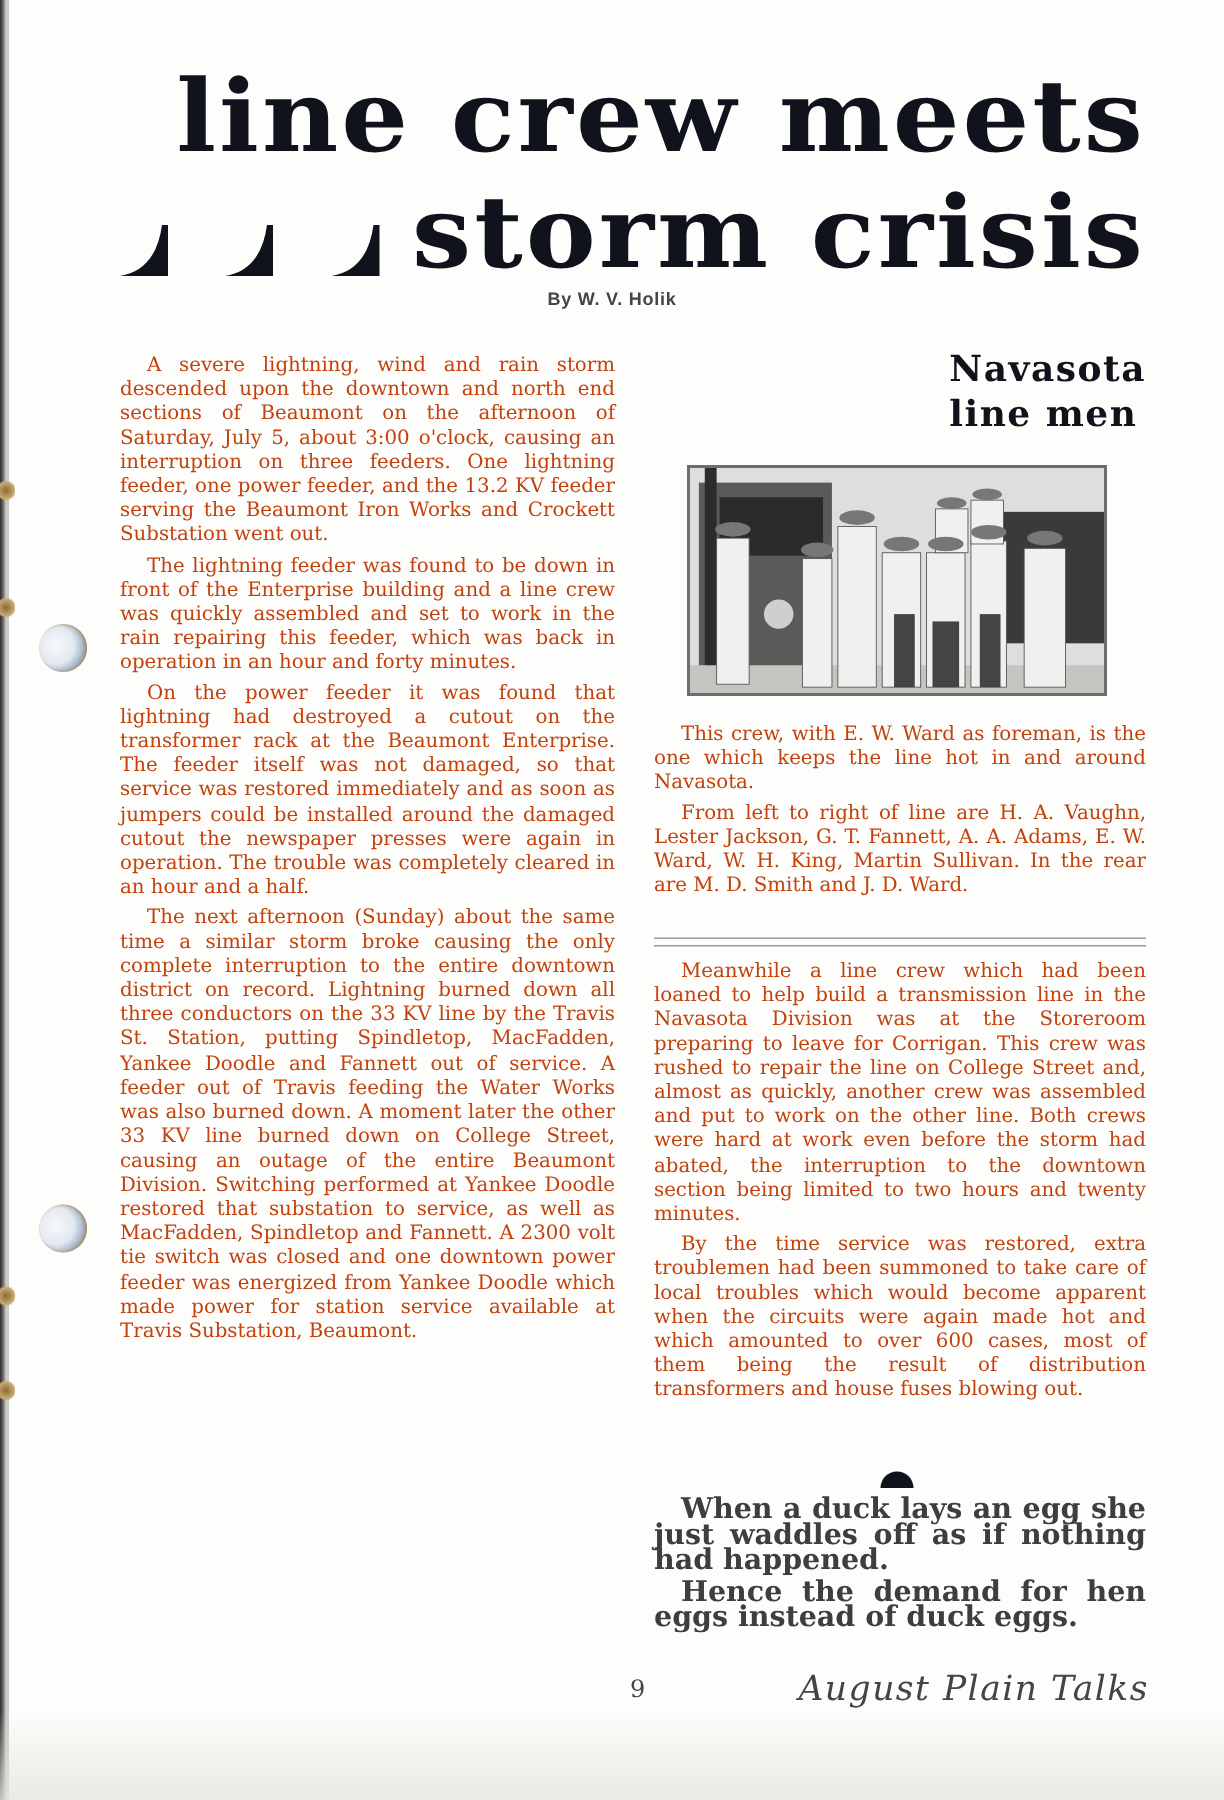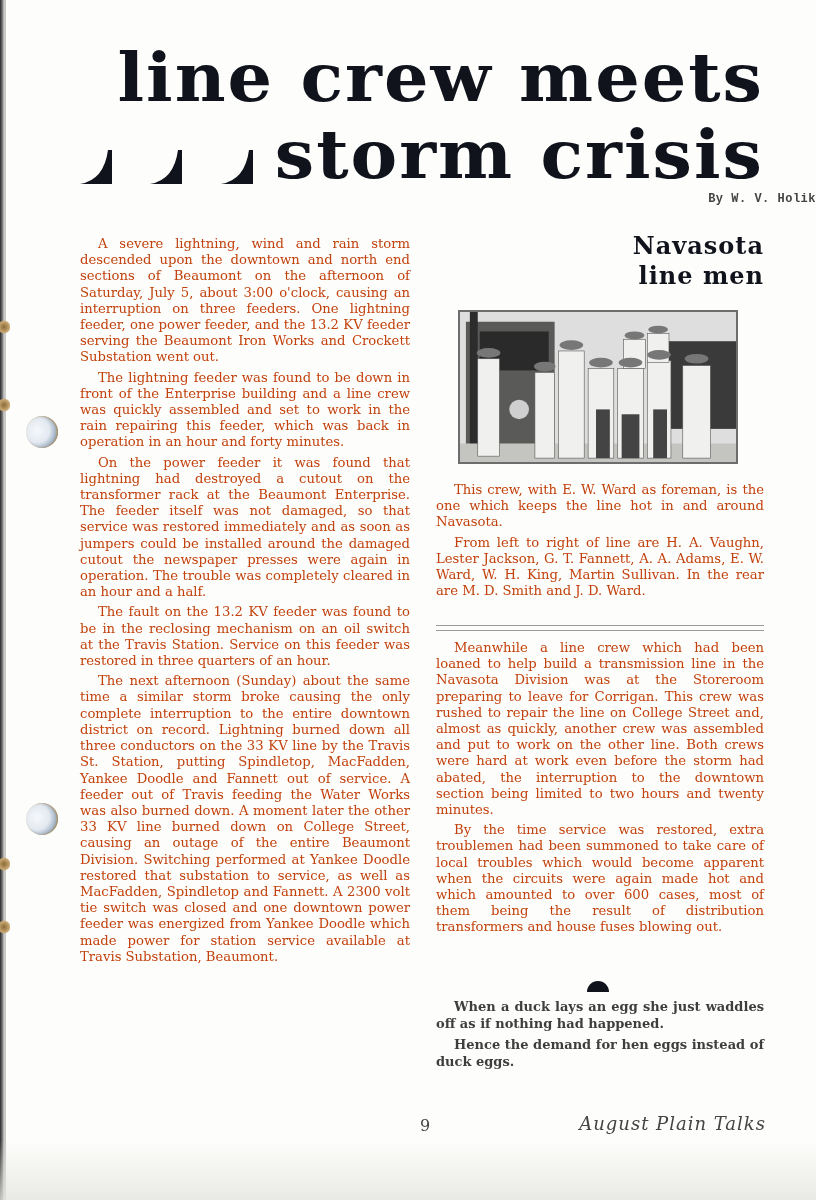--- a/index.html
+++ b/index.html
@@ -36,37 +36,37 @@
     font-family: "DejaVu Serif", serif; font-weight: bold;
     color: #10131c; letter-spacing: 2px;
     font-size: 70px; line-height: 70px;
     transform: scaleY(0.95);
   }
   .headline.line1 { top: 43px; }
   .headline.line2 { top: 120px; }
   .flourishes { position: absolute; left: 78px; top: 148px; width: 190px; height: 40px; }
   .flourish { position: absolute; top: 0; width: 38px; height: 40px; }
   .byline {
-    position: absolute; left: 0; width: 816px; top: 192px; text-align: right;
-    font-family: Liberation Mono, monospace; font-weight: bold; font-size: 12px;
+    position: absolute; left: 0; width: 816px; top: 192px; text-align: center;
+    font-family: Liberation Sans, sans-serif; font-weight: bold; font-size: 12px;
     color: #444; letter-spacing: 0.5px;
   }
 
   .col {
     position: absolute;
     font-size: 13.2px; line-height: 16.2px;
     text-align: justify; color: #c2410c;
     font-family: "DejaVu Serif", serif;
   }
   .col p { margin: 0 0 4px 0; text-indent: 18px; }
   .col-left { left: 80px; top: 236px; width: 330px; }
   .col-right { left: 436px; width: 328px; }
 
   .side-title {
-    position: absolute; right: 52px; top: 231px; text-align: right;
+    position: absolute; right: 52px; top: 231px; text-align: left;
     font-family: "DejaVu Serif", serif; font-weight: bold;
     font-size: 24px; line-height: 30px; color: #10131c; letter-spacing: 1px;
   }
   .photo {
     position: absolute; left: 458px; top: 310px; width: 280px; height: 154px;
     border: 2px solid #6d6d6d; box-sizing: border-box;
     background: linear-gradient(to bottom, #e8e8e6 0%, #dcdcd8 40%, #b9b9b5 100%);
     overflow: hidden;
   }
   .photo svg { width: 100%; height: 100%; display: block; }
@@ -77,31 +77,31 @@
     border-top: 1px solid #9a9a9a; border-bottom: 1px solid #9a9a9a;
   }
   .main-right { top: 640px; }
 
   .dome-ornament {
     position: absolute; left: 587px; top: 981px; width: 22px; height: 11px;
     background: #10131c; border-radius: 11px 11px 0 0;
   }
   .filler {
     position: absolute; left: 436px; top: 998px; width: 328px;
-    font-size: 13px; line-height: 17px; font-weight: bold; color: #3e3e3e;
+    font-size: 19px; line-height: 17px; font-weight: bold; color: #3e3e3e;
     text-align: justify; font-family: "DejaVu Serif", serif;
   }
   .filler p { margin: 0 0 4px 0; text-indent: 18px; }
 
   .page-number {
     position: absolute; left: 420px; top: 1116px; font-size: 16px; color: #444;
     font-family: "DejaVu Serif", serif;
   }
   .magazine-name {
-    position: absolute; right: 50px; top: 1113px; font-size: 18px; font-style: italic;
+    position: absolute; right: 50px; top: 1113px; font-size: 23px; font-style: italic;
     color: #444; font-family: "DejaVu Serif", serif; letter-spacing: 1px; margin-left: 16px;
   }
 </style>
 </head>
 <body>
 
 <div class="page-edge"></div>
 <div class="binder-line"></div>
 <div class="ring-mark" style="top:320px"></div>
 <div class="ring-mark" style="top:398px"></div>
@@ -125,21 +125,20 @@
     <path d="M2 36 Q26 32 30 2 L34 2 L34 36 Z" fill="#10131c"></path>
   </svg>
 </div>
 
 <div class="byline">By W. V. Holik</div>
 
 <div class="col col-left">
   <p>A severe lightning, wind and rain storm descended upon the downtown and north end sections of Beaumont on the afternoon of Saturday, July 5, about 3:00 o'clock, causing an interruption on three feeders. One lightning feeder, one power feeder, and the 13.2 KV feeder serving the Beaumont Iron Works and Crockett Substation went out.</p>
   <p>The lightning feeder was found to be down in front of the Enterprise building and a line crew was quickly assembled and set to work in the rain repairing this feeder, which was back in operation in an hour and forty minutes.</p>
   <p>On the power feeder it was found that lightning had destroyed a cutout on the transformer rack at the Beaumont Enterprise. The feeder itself was not damaged, so that service was restored immediately and as soon as jumpers could be installed around the damaged cutout the newspaper presses were again in operation. The trouble was completely cleared in an hour and a half.</p>
-  <p>The fault on the 13.2 KV feeder was found to be in the reclosing mechanism on an oil switch at the Travis Station. Service on this feeder was restored in three quarters of an hour.</p>
   <p>The next afternoon (Sunday) about the same time a similar storm broke causing the only complete interruption to the entire downtown district on record. Lightning burned down all three conductors on the 33 KV line by the Travis St. Station, putting Spindletop, MacFadden, Yankee Doodle and Fannett out of service. A feeder out of Travis feeding the Water Works was also burned down. A moment later the other 33 KV line burned down on College Street, causing an outage of the entire Beaumont Division. Switching performed at Yankee Doodle restored that substation to service, as well as MacFadden, Spindletop and Fannett. A 2300 volt tie switch was closed and one downtown power feeder was energized from Yankee Doodle which made power for station service available at Travis Substation, Beaumont.</p>
 </div>
 
 <div class="side-title">
   <div>Navasota</div>
   <div>line men</div>
 </div>
 
 <div class="photo" title="Group photo of the Navasota line crew standing beside a truck">
   <svg viewBox="0 0 280 154" preserveAspectRatio="none">

